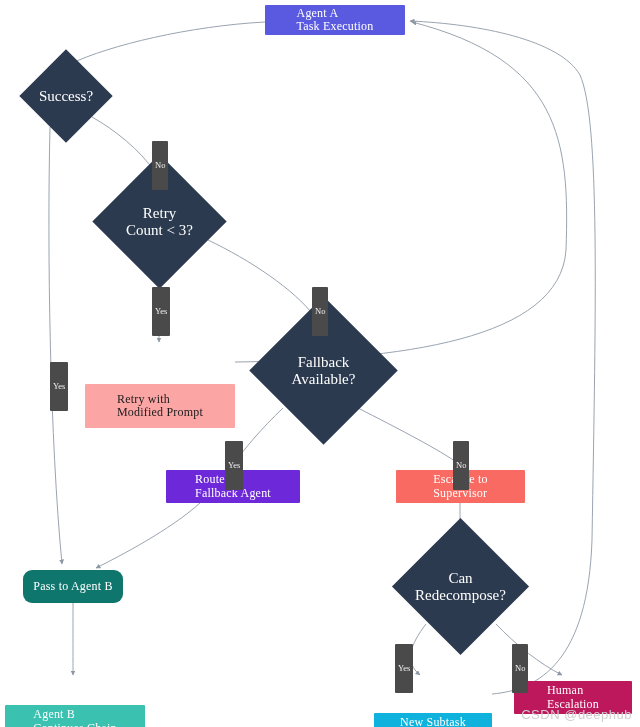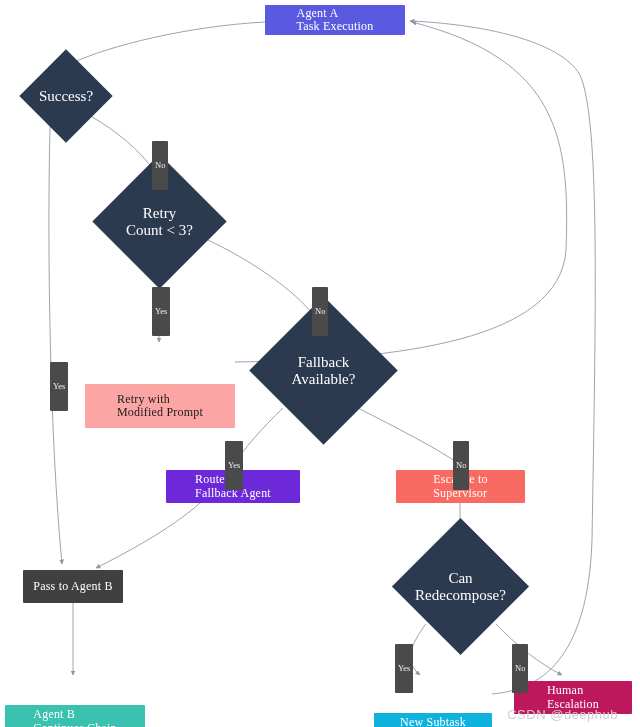--- a/index.html
+++ b/index.html
@@ -74,21 +74,21 @@
     font-size: 8.5px;
     line-height: 1;
     padding: 20px 3px;
     border-radius: 1px;
     font-family: "Liberation Serif", serif;
     white-space: nowrap;
     z-index: 5;
   }
   .watermark {
     position: absolute;
-    right: 22px;
+    right: 8px;
     bottom: 5px;
     color: #cfcfcf;
     font-size: 13px;
     font-family: "Liberation Sans", sans-serif;
     letter-spacing: 0.5px;
     z-index: 9;
     user-select: none;
   }
 </style>
 </head>
@@ -159,21 +159,21 @@
   </div>
 
   <div class="node rect" style="left:166px; top:470px; width:134px; height:33px; background:#6d28d9;">
     <span>Route to<br>Fallback Agent</span>
   </div>
 
   <div class="node rect" style="left:396px; top:470px; width:129px; height:33px; background:#f96a62;">
     <span>Escalate to<br>Supervisor</span>
   </div>
 
-  <div class="node rect" style="left:23px; top:570px; width:100px; height:33px; background:#404040;">
+  <div class="node rect" style="left:23px; top:570px; width:100px; height:33px; background:#0f766e;border-radius:9px;">
     <span>Pass to Agent B</span>
   </div>
 
   <div class="diamond" style="left:412px; top:538px; width:97px; height:97px;">
     <div class="shape" style="background:#2b3a4f;"></div>
     <span class="dlabel">Can<br>Redecompose?</span>
   </div>
 
   <div class="node rect" style="left:5px; top:681px; width:140px; height:33px; background:#3bc1b0;margin-top:24px;">
     <span>Agent B<br>Continues Chain</span>

